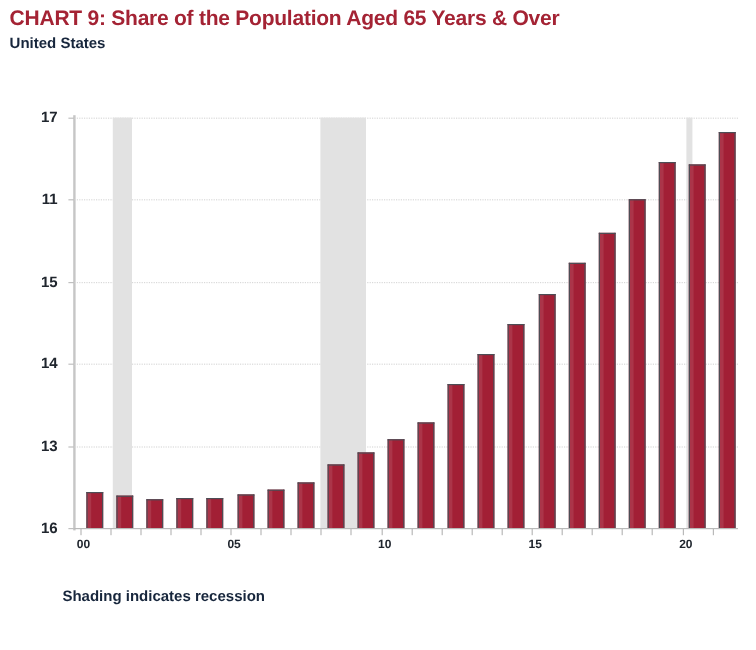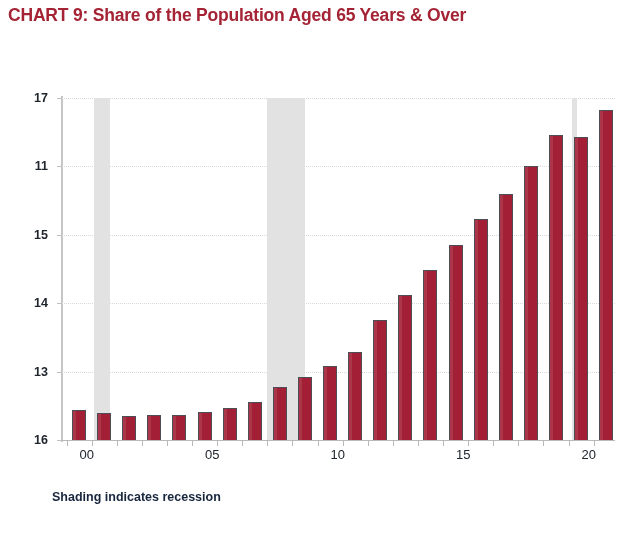--- a/index.html
+++ b/index.html
@@ -70,38 +70,39 @@
   .bar::after{
     content:"";position:absolute;left:0;top:0;bottom:0;width:3px;
     background:rgba(255,255,255,0.10);
   }
 
   .xtick{
     position:absolute;top:342px;width:0;height:6px;border-left:1px solid #b9b9b9;
   }
   .xlabel{
     position:absolute;top:350px;
-    font-size:13px;font-weight:normal;color:#20262e;
-    text-align:right;width:30px;line-height:14px;
+    font-size:10px;font-weight:bold;color:#20262e;
+    text-align:left;width:30px;line-height:14px;
   }
 
   
   .footer{position:absolute;left:8px;top:489px;width:600px;}
   .footer-line{
     font-size:12.5px;font-weight:bold;color:#17263c;line-height:17px;
     white-space:nowrap;
     margin-left:44px;
   }
 </style>
 </head>
 <body>
 
 <div class="header">
   <div class="chart-title">CHART 9: Share of the Population Aged 65 Years &amp; Over</div>
   <div class="subtitle-block">
+    <div class="subtitle-line">United States</div>
   </div>
 </div>
 
 <div class="plot-wrap">
   <div class="axis-line-y"></div>
   <div class="axis-line-x"></div>
   <div class="plot" id="plot">
 
   <div class="ytick" style="top: 342px;"></div>
       <div class="ylabel" style="left: -48px; width: 34px; top: 336px; right: auto;">16</div>

